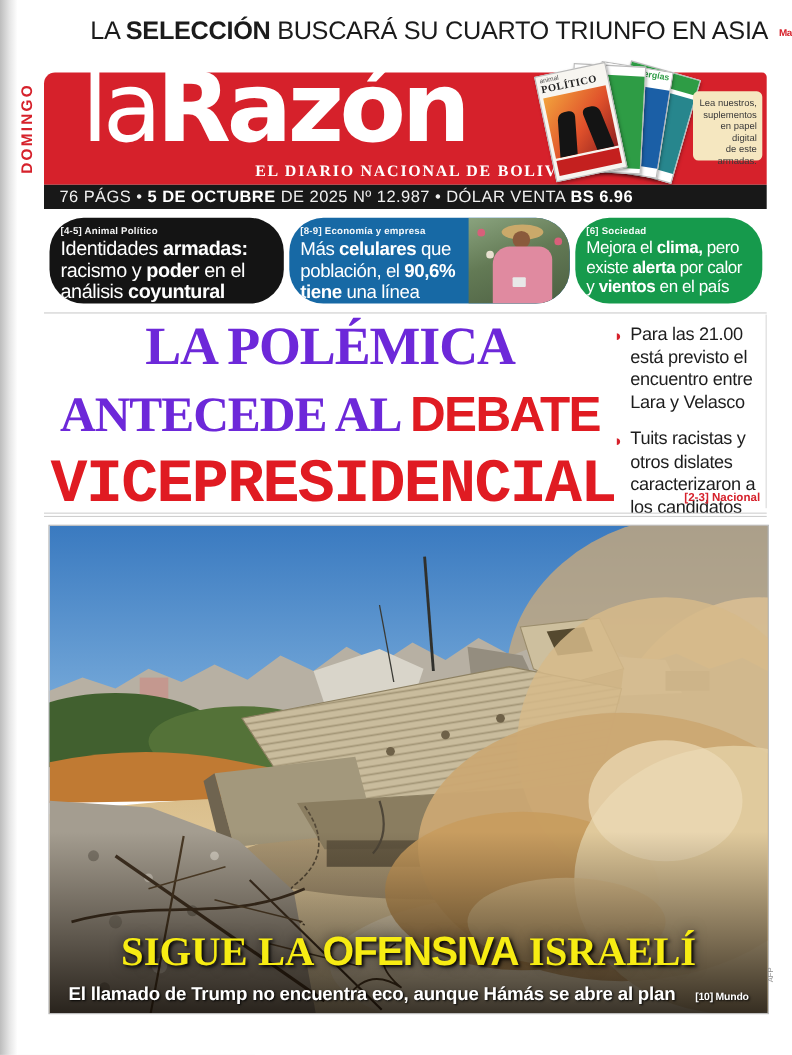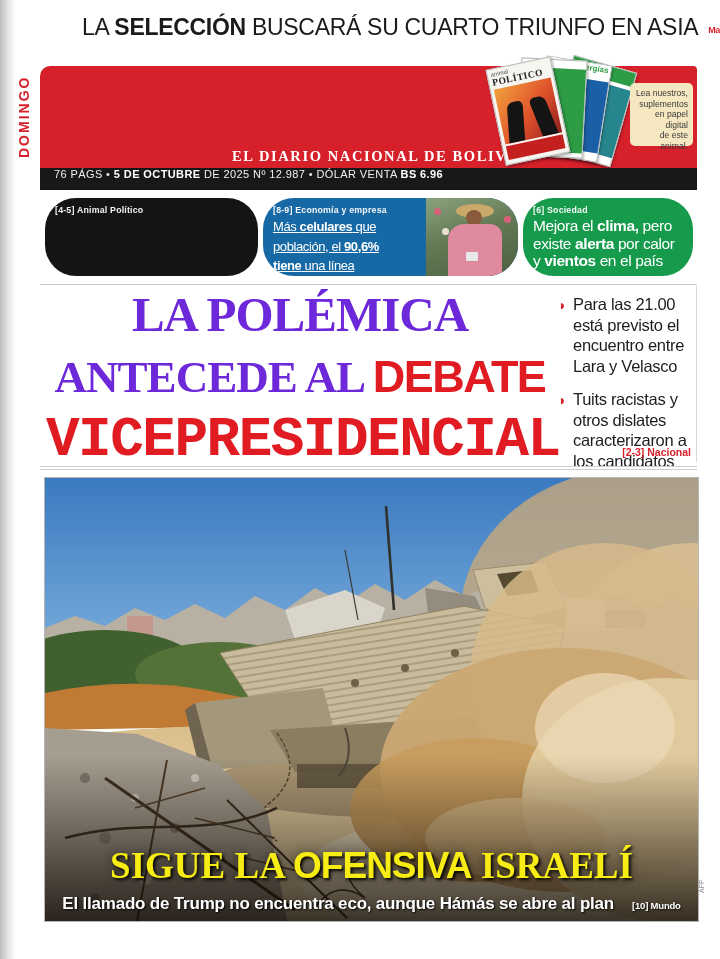--- a/index.html
+++ b/index.html
@@ -69,33 +69,33 @@
 
   .promo-box {
     position:absolute; left:590px; top:17px; width:63px; height:63px;
     background:#f5e7c0; border-radius:5px; padding:5px 5px 0 3px;
     font-size:8.6px; line-height:10.5px; color:#3a3a3a; text-align:right;
   }
   .promo-box .b { font-weight:400; }
 
   .dateline-bar {
     position:absolute; left:40px; top:168px; width:657px; height:22px; background:#181818;
-    color:#f0f0f0; font-size:11px; letter-spacing:.4px; display:flex; align-items:flex-start;
+    color:#f0f0f0; font-size:15px; letter-spacing:.4px; display:flex; align-items:center;
     padding-left:14px; white-space:nowrap;
   }
   .dateline-bar .b { font-weight:700; color:#ffffff; }
 
   
   .teaser { position:absolute; top:198px; height:78px; color:#fff; padding:7px 10px 0 10px; overflow:hidden;border-radius:31px; }
   .teaser .kicker { font-size:8.8px; font-weight:700; letter-spacing:.2px; margin-bottom:2px; opacity:.95; }
   .teaser .txt { font-size:18px; line-height:19.5px; letter-spacing:-0.4px; }
   .teaser .txt .b { font-weight:800; }
   .t-politico { left:45px; width:213px; background:#141414; }
   .t-economia { left:263px; width:255px; background:#1769a5; padding-right:100px; }
-  .t-economia .txt { font-size:13px;text-decoration:underline; }
+  .t-economia .txt { font-size:17px; }
   .t-sociedad { left:523px; width:170px; background:#169a4c; }
   .t-sociedad .txt { font-size:15.5px; line-height:17.5px; }
 
   .t-photo { position:absolute; right:0; top:0; width:92px; height:78px;
              background:linear-gradient(160deg,#8aa37e 0%, #637a55 45%, #4c5f42 100%); }
   .t-photo .hat { position:absolute; left:30px; top:6px; width:38px; height:14px; background:#caa96a; border-radius:50%; }
   .t-photo .face { position:absolute; left:40px; top:12px; width:16px; height:16px; background:#8a5a3c; border-radius:50%; }
   .t-photo .torso { position:absolute; left:22px; top:26px; width:54px; height:52px; background:#e08aa0; border-radius:16px 12px 0 0; }
   .t-photo .phone { position:absolute; left:40px; top:54px; width:12px; height:9px; background:#e8e8e8; border-radius:1px; }
   .t-photo .flower { position:absolute; width:7px; height:7px; background:#d8607a; border-radius:50%; }
@@ -148,20 +148,23 @@
   <div class="edge-shadow"></div>
 
   <div class="top-strip">
     <span><span>LA </span><span class="b">SELECCIÓN</span><span> BUSCARÁ SU CUARTO TRIUNFO EN ASIA</span></span>
     <span class="brand">Marcas</span>
   </div>
 
   <div class="day-tab">DOMINGO</div>
 
   <div class="masthead-red">
+    <div class="logo">
+      <span class="logo-la">la</span><span class="logo-razon">Razón</span>
+    </div>
     <div class="tagline">EL DIARIO NACIONAL DE BOLIVIA</div>
 
     <div class="supp-fan">
       <div class="cover c1">
           <div class="band"></div>
           <div class="body"></div>
         </div>
       <div class="cover c2">
         <div class="band">energías</div>
           <div class="body"></div>
@@ -178,30 +181,35 @@
         </div>
         <div class="foot"></div>
       </div>
     </div>
 
     <div class="promo-box">
       <span>Lea nuestros,</span><br>
       <span class="b">suplementos</span><br>
       <span>en papel digital</span><br>
       <span>de este</span><br>
-      <span>animal.</span>
+      <span>armadas.</span>
     </div>
   </div>
 
   <div class="dateline-bar">
     <span><span>76 PÁGS • </span><span class="b">5 DE OCTUBRE</span><span> DE 2025 Nº 12.987 • DÓLAR VENTA </span><span class="b">BS 6.96</span></span>
   </div>
 
   <div class="teaser t-politico">
     <div class="kicker">[4-5] Animal Político</div>
+    <div class="txt">
+      <span>Identidades </span><span class="b">armadas:</span><br>
+      <span>racismo y </span><span class="b">poder</span><span> en el</span><br>
+      <span>análisis </span><span class="b">coyuntural</span>
+    </div>
   </div>
 
   <div class="teaser t-economia">
     <div class="kicker">[8-9] Economía y empresa</div>
     <div class="txt">
       <span>Más </span><span class="b">celulares</span><span> que</span><br>
       <span>población, el </span><span class="b">90,6%</span><br>
       <span class="b">tiene</span><span> una línea</span>
     </div>
     <div class="t-photo">

